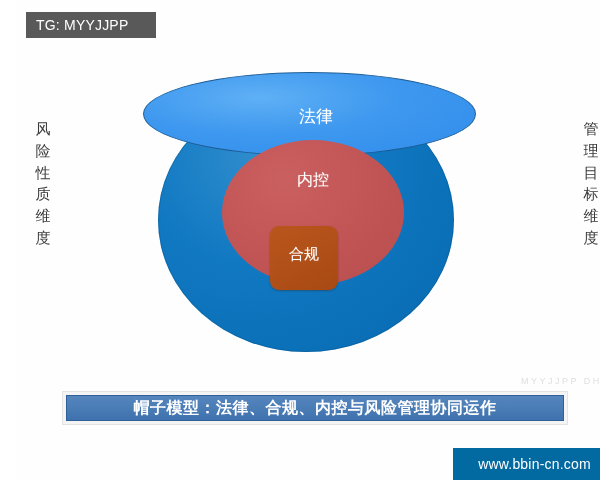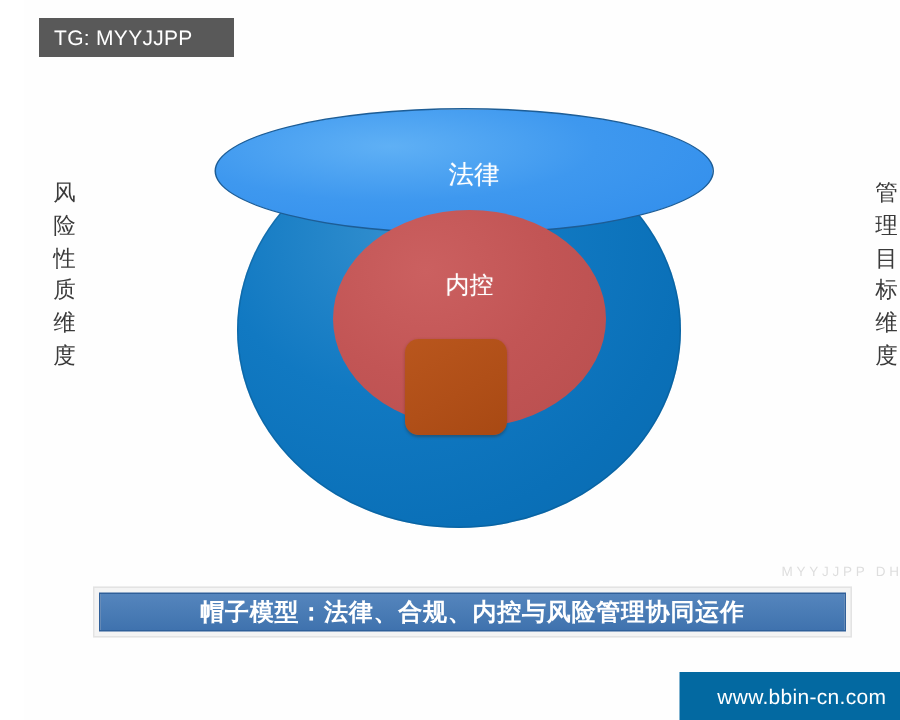--- a/index.html
+++ b/index.html
@@ -118,21 +118,21 @@
   .shape-text {
     position: absolute;
     color: #ffffff;
     font-size: 16px;
     font-weight: 400;
     text-align: center;
     white-space: nowrap;
     text-shadow: 0 0 1px rgba(255,255,255,0.35);
   }
   #label-law  { left: 0; right: 0; top: 105px; font-size: 17px; }
-  #label-ic   { left: 206px; width: 182px; top: 170px; font-size: 16px; margin-top: 10px; }
+  #label-ic   { left: 206px; width: 182px; top: 170px; font-size: 16px; }
   #label-comp { left: 254px; width: 68px; top: 245px; font-size: 15px; }
   #label-risk { left: 142px; width: 296px; top: 298px; font-size: 17px; }
 
   
   .faint-watermark {
     position: absolute;
     left: 505px;
     top: 376px;
     font-size: 9px;
     letter-spacing: 2.5px;
@@ -216,20 +216,21 @@
 
     <div class="ellipse-ic"></div>
 
     <div class="square-comp"></div>
 
 
     <div class="shape-text" id="label-law">法律</div>
 
     <div class="shape-text" id="label-ic">内控</div>
 
+    <div class="shape-text" id="label-comp">合规</div>
   </div>
 
   <div class="faint-watermark">MYYJJPP DH</div>
 
   <div class="banner-wrap">
     <div class="banner">帽子模型：法律、合规、内控与风险管理协同运作</div>
   </div>
 
   <div class="site-watermark">www.bbin-cn.com</div>
 

